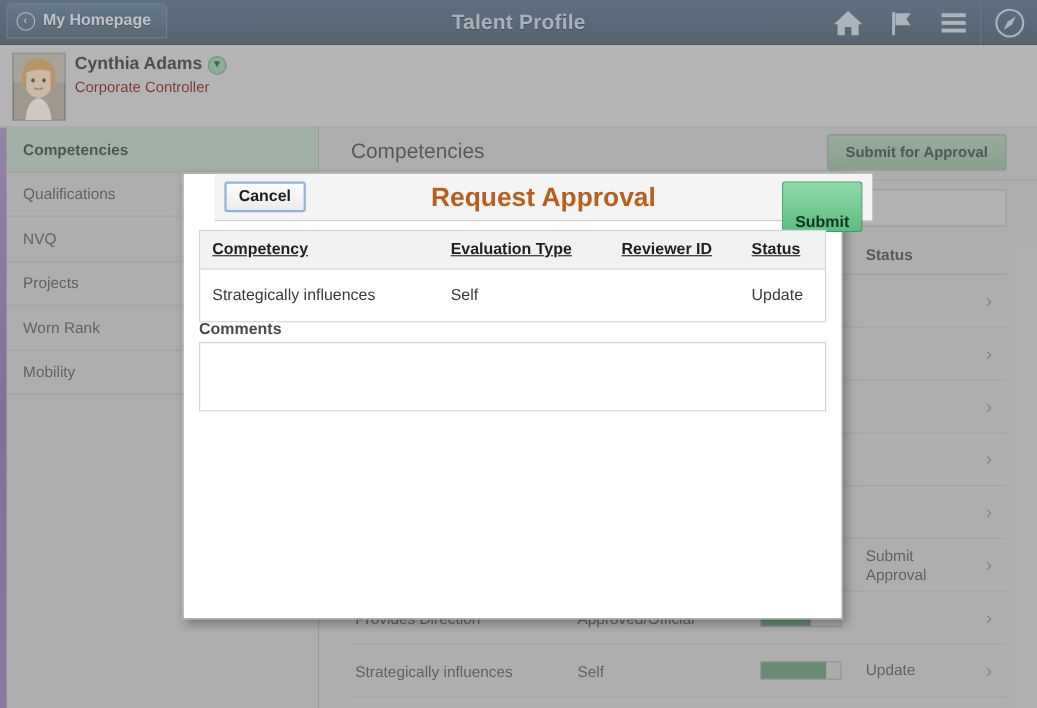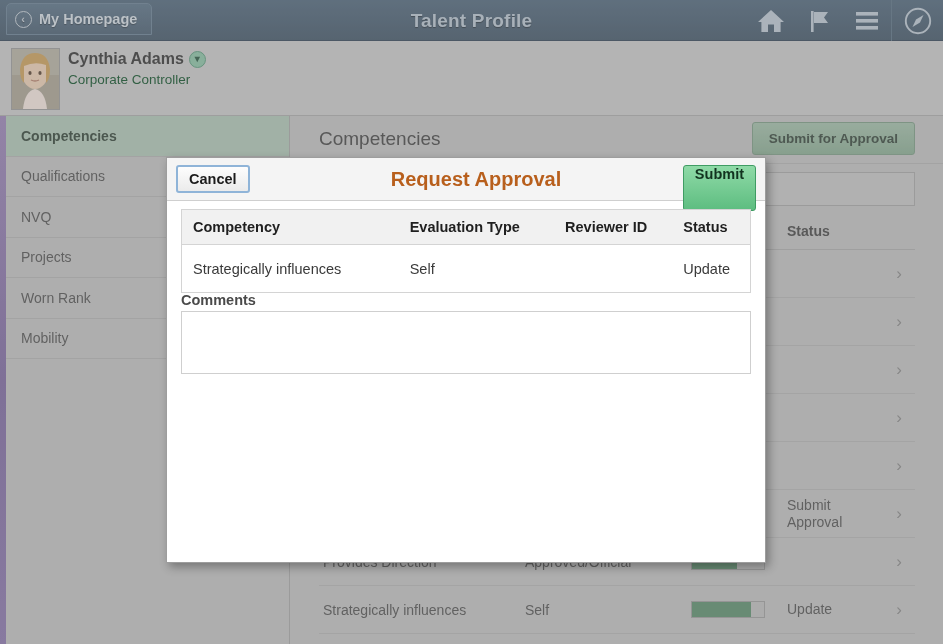--- a/index.html
+++ b/index.html
@@ -76,21 +76,21 @@
   }
   .name-badge {
     width: 17px; height: 17px; border-radius: 50%;
     background: #8cc1a6; border: 1px solid #5f9b7e;
     display: flex; align-items: center; justify-content: center;
     font-size: 10px; color: #2e5a45; line-height: 1;
     cursor: pointer;
   }
   .p-title {
     position: absolute; left: 68px; top: 31px;
-    font-size: 13.5px; color: #14532d;
+    font-size: 13.5px; color: #7f1d1d;
   }
 
   
   .accent-strip {
     position: absolute; left: 0; top: 116px;
     width: 6px; height: 528px;
     background: linear-gradient(180deg,#9a85b5 0%,#7e6aa0 50%,#8b78ac 100%);
     z-index: 3;
   }
 
@@ -176,53 +176,54 @@
     width: 600px; height: 406px;
     background: #ffffff;
     border: 1px solid #9d9d9d;
     box-shadow: 3px 4px 9px rgba(0,0,0,.32);
     z-index: 11;
   }
   .modal-head {
     position: relative; height: 43px; width: 598px;
     background: #f4f4f4;
     border-bottom: 1px solid #cfcfcf;
+    margin-left: 28px;
   }
   .cancel-btn {
     position: absolute; left: 9px; top: 7px;
     height: 28px; padding: 0 11px;
     display: flex; align-items: center;
     background: linear-gradient(180deg,#fdfdfd 0%,#ebebeb 100%);
     border: 2px solid #8fb4d8; border-radius: 3px;
     font-size: 14.5px; font-weight: bold; color: #1c1c1c;
     cursor: pointer;
   }
   .modal-title {
-    position: absolute; left: 10px; top: 0; width: 598px; height: 43px;
+    position: absolute; left: 0; top: 0; width: 598px; height: 43px;
     display: flex; align-items: center; justify-content: center;
-    font-size: 20px; font-weight: bold; color: #b85f1c;
+    font-size: 24px; font-weight: bold; color: #b85f1c;
   }
   .submit-btn {
     position: absolute; right: 9px; top: 7px;
     height: 46px; padding: 0 11px;
-    display: flex; align-items: flex-start;
+    display: flex; align-items: flex-end;
     background: linear-gradient(180deg,#8fdaa7 0%,#5dbd80 100%);
     border: 1px solid #3f9c63; border-radius: 3px;
     font-size: 14.5px; font-weight: bold; color: #12331f;
     cursor: pointer;
   }
   .m-table {
     position: absolute; left: 14px; top: 51px;
     width: 570px;
     border: 1px solid #d4d4d4; background: #fff;
   }
   .m-thead {
     display: flex; align-items: center; height: 35px;
     background: #f1f1f1; border-bottom: 1px solid #d4d4d4;
-    font-size: 14.5px; font-weight: bold; color: #1f1f1f;
+    font-size: 14.5px; font-weight: bold; color: #1f1f1f; text-decoration: underline;
   }
   .m-row {
     display: flex; align-items: center; height: 47px;
     font-size: 14.5px; color: #3a3a3a;
   }
   .mc-1 { width: 210px; padding-left: 11px; }
   .mc-2 { width: 163px; margin-left: 27px; }
   .mc-3 { width: 124px; }
   .mc-4 { width: 70px; }
   .comments-label {

